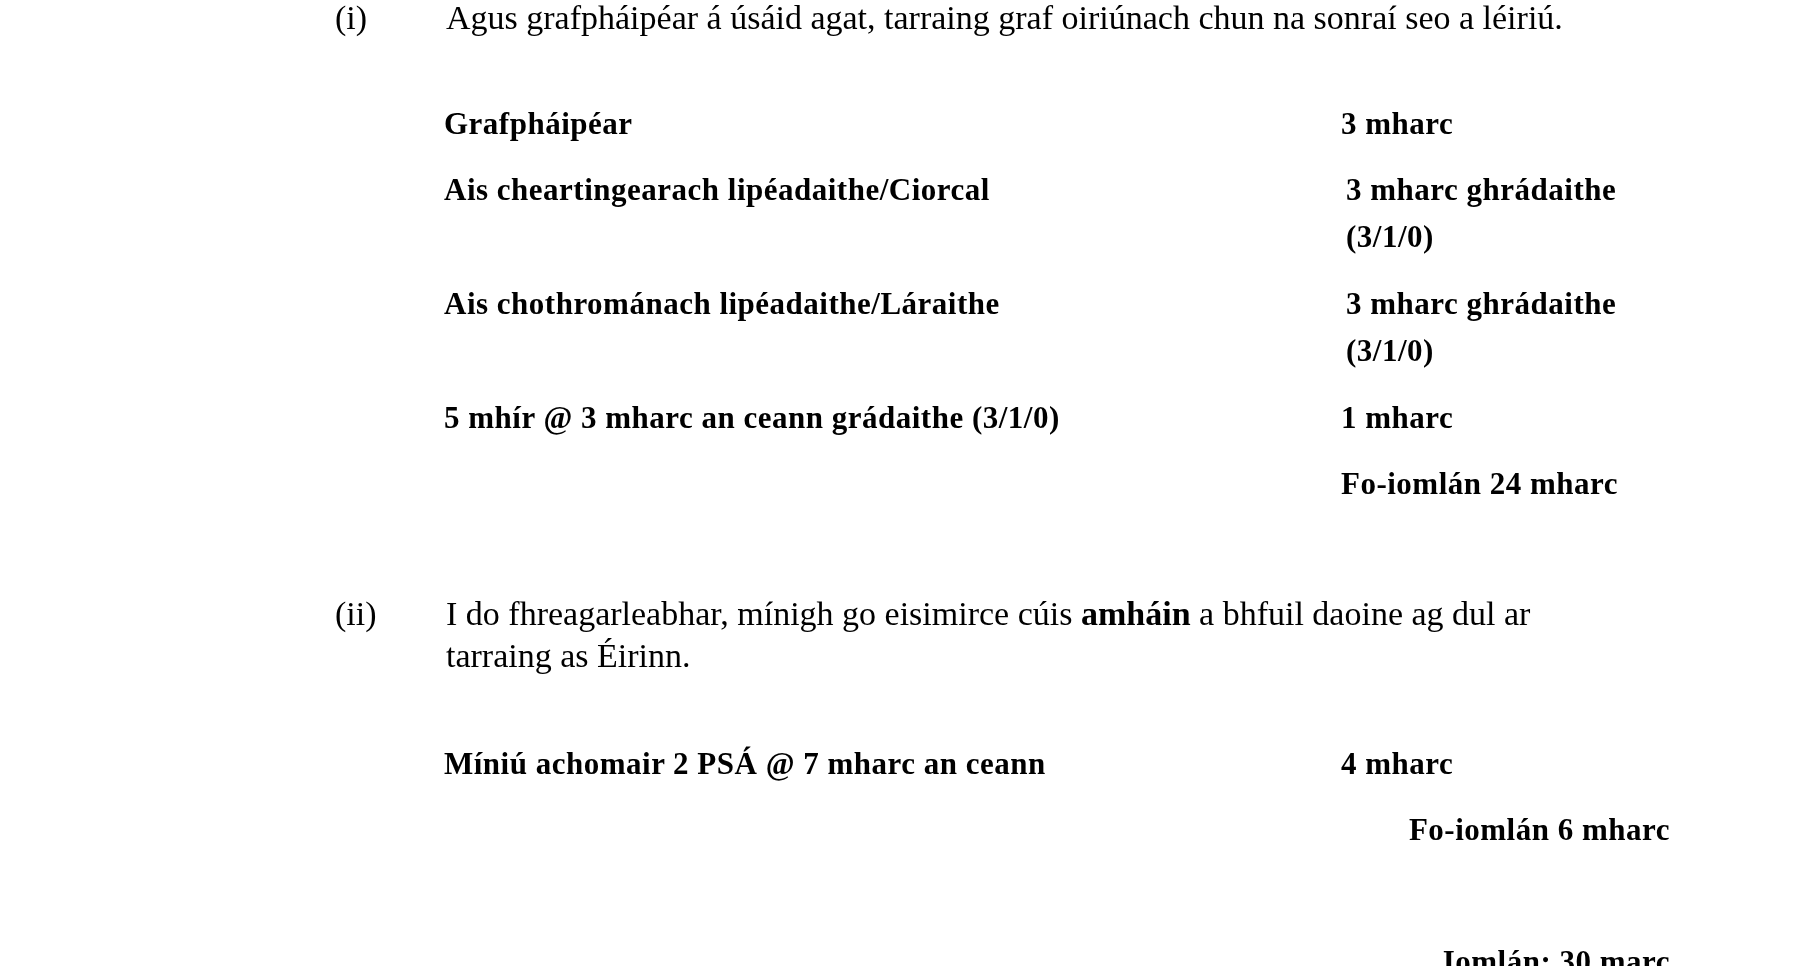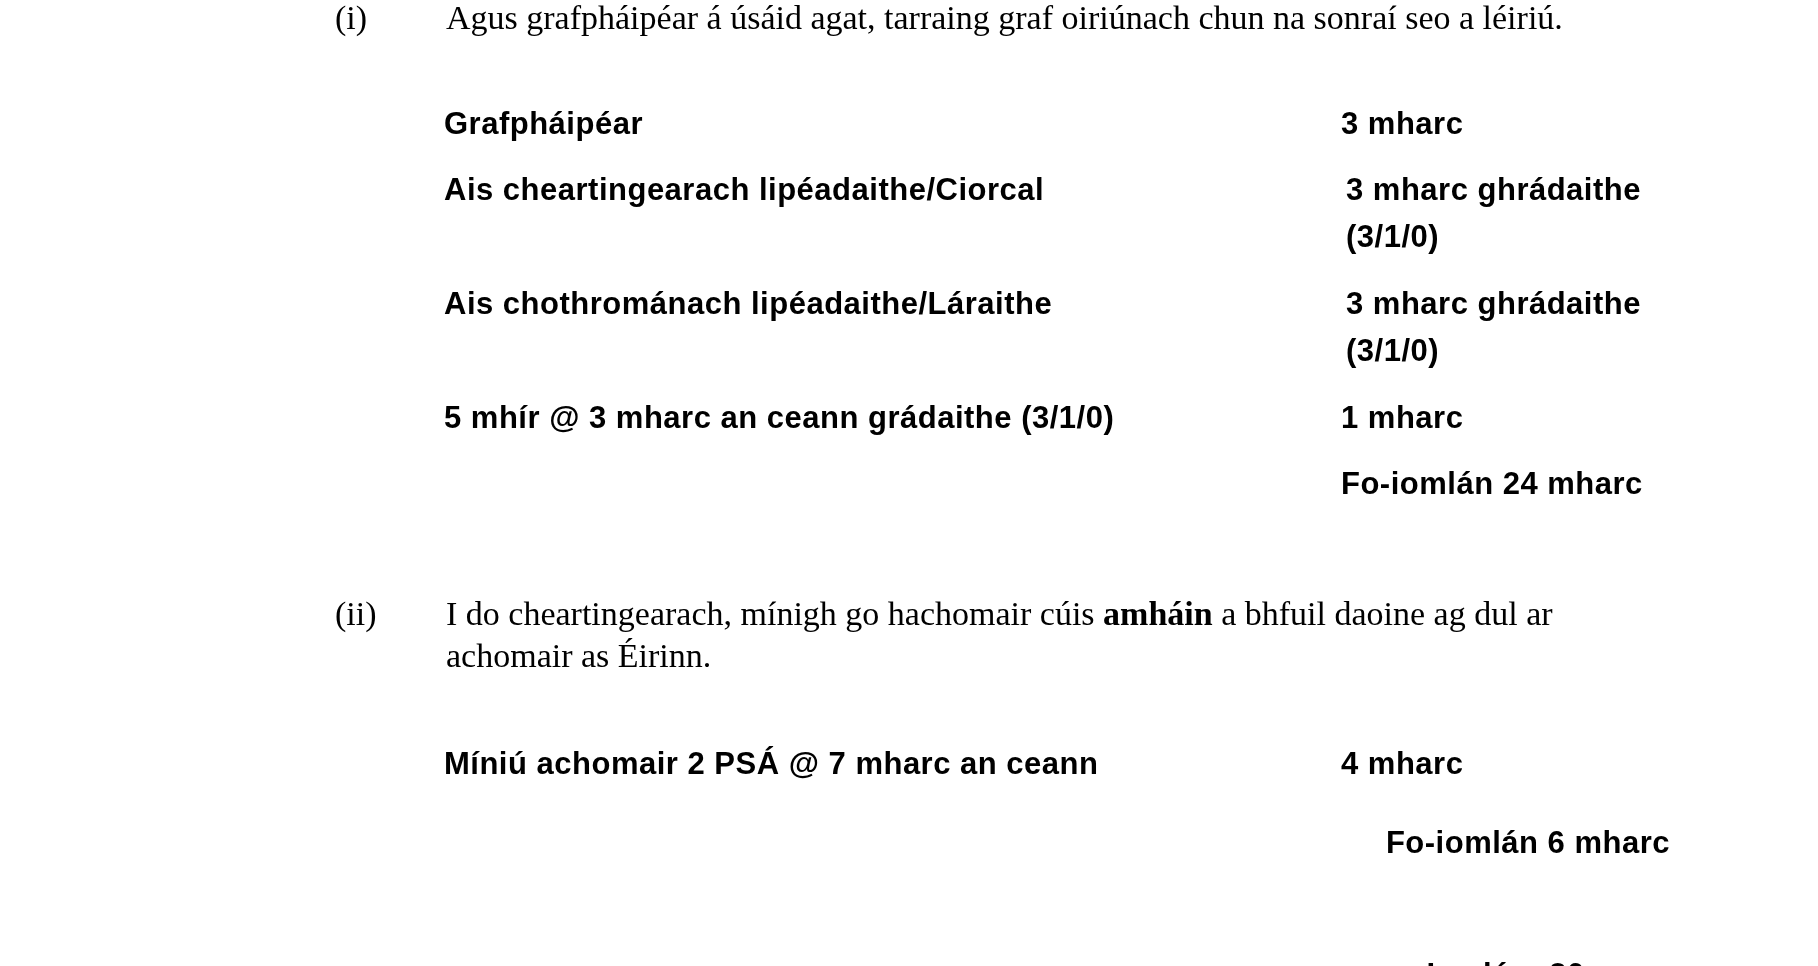--- a/index.html
+++ b/index.html
@@ -15,33 +15,33 @@
       color: #000000;
     }
     .serif {
       font-family: "Liberation Serif", "DejaVu Serif", serif;
       font-size: 34px;
       line-height: 42px;
       position: absolute;
       white-space: nowrap;
     }
     .scheme {
-      font-family: Liberation Sans, sans-serif;
+      font-family: Liberation Serif, serif;
       font-weight: bold;
       font-size: 31px;
       line-height: 47px;
       position: absolute;
       white-space: nowrap;
       letter-spacing: 0.5px;
     }
     .label { left: 335px; }
     .qtext { left: 446px; }
     .lcol { left: 444px; }
     .rcol { left: 1341px; text-align: right; }
-    .right-align { right: 148px; text-align: right; margin-top: 13px; }
+    .right-align { right: 148px; text-align: right; }
     b.emph { font-weight: bold; }
   </style>
 </head>
 <body>
 
 <div class="serif label" style="top:-3px;">(i)</div>
 <div class="serif qtext" style="top:-3px;">Agus grafpháipéar á úsáid agat, tarraing graf oiriúnach chun na sonraí seo a léiriú.</div>
 
 <div class="scheme lcol" style="top:100px;">Grafpháipéar</div>
 <div class="scheme rcol" style="top:100px;">3 mharc</div>
@@ -54,22 +54,22 @@
 <div class="scheme rcol" style="top:280px;left:1346px;">3 mharc ghrádaithe</div>
 <div class="scheme rcol" style="top:327px;left:1346px;">(3/1/0)</div>
 
 <div class="scheme lcol" style="top:394px;">5 mhír @ 3 mharc an ceann grádaithe (3/1/0)</div>
 <div class="scheme rcol" style="top:394px;">1 mharc</div>
 
 <div class="scheme rcol" style="top:460px;">Fo-iomlán 24 mharc</div>
 
 <div class="serif label" style="top:593px;">(ii)</div>
 <div class="serif qtext" style="top:593px;">
-  <span>I do cheartingearach, mínigh go hachomair cúis </span><b class="emph">amháin</b><span> a bhfuil daoine ag dul ar</span>
+  <span>I do fhreagarleabhar, mínigh go eisimirce cúis </span><b class="emph">amháin</b><span> a bhfuil daoine ag dul ar</span>
 </div>
-<div class="serif qtext" style="top:635px;">achomair as Éirinn.</div>
+<div class="serif qtext" style="top:635px;">tarraing as Éirinn.</div>
 
 <div class="scheme lcol" style="top:740px;">Míniú achomair 2 PSÁ @ 7 mharc an ceann</div>
 <div class="scheme rcol" style="top:740px;">4 mharc</div>
 
 <div class="scheme right-align" style="top:806px;">Fo-iomlán 6 mharc</div>
 
 <div class="scheme right-align" style="top:938px;">Iomlán: 30 marc</div>
 
 </body></html>

